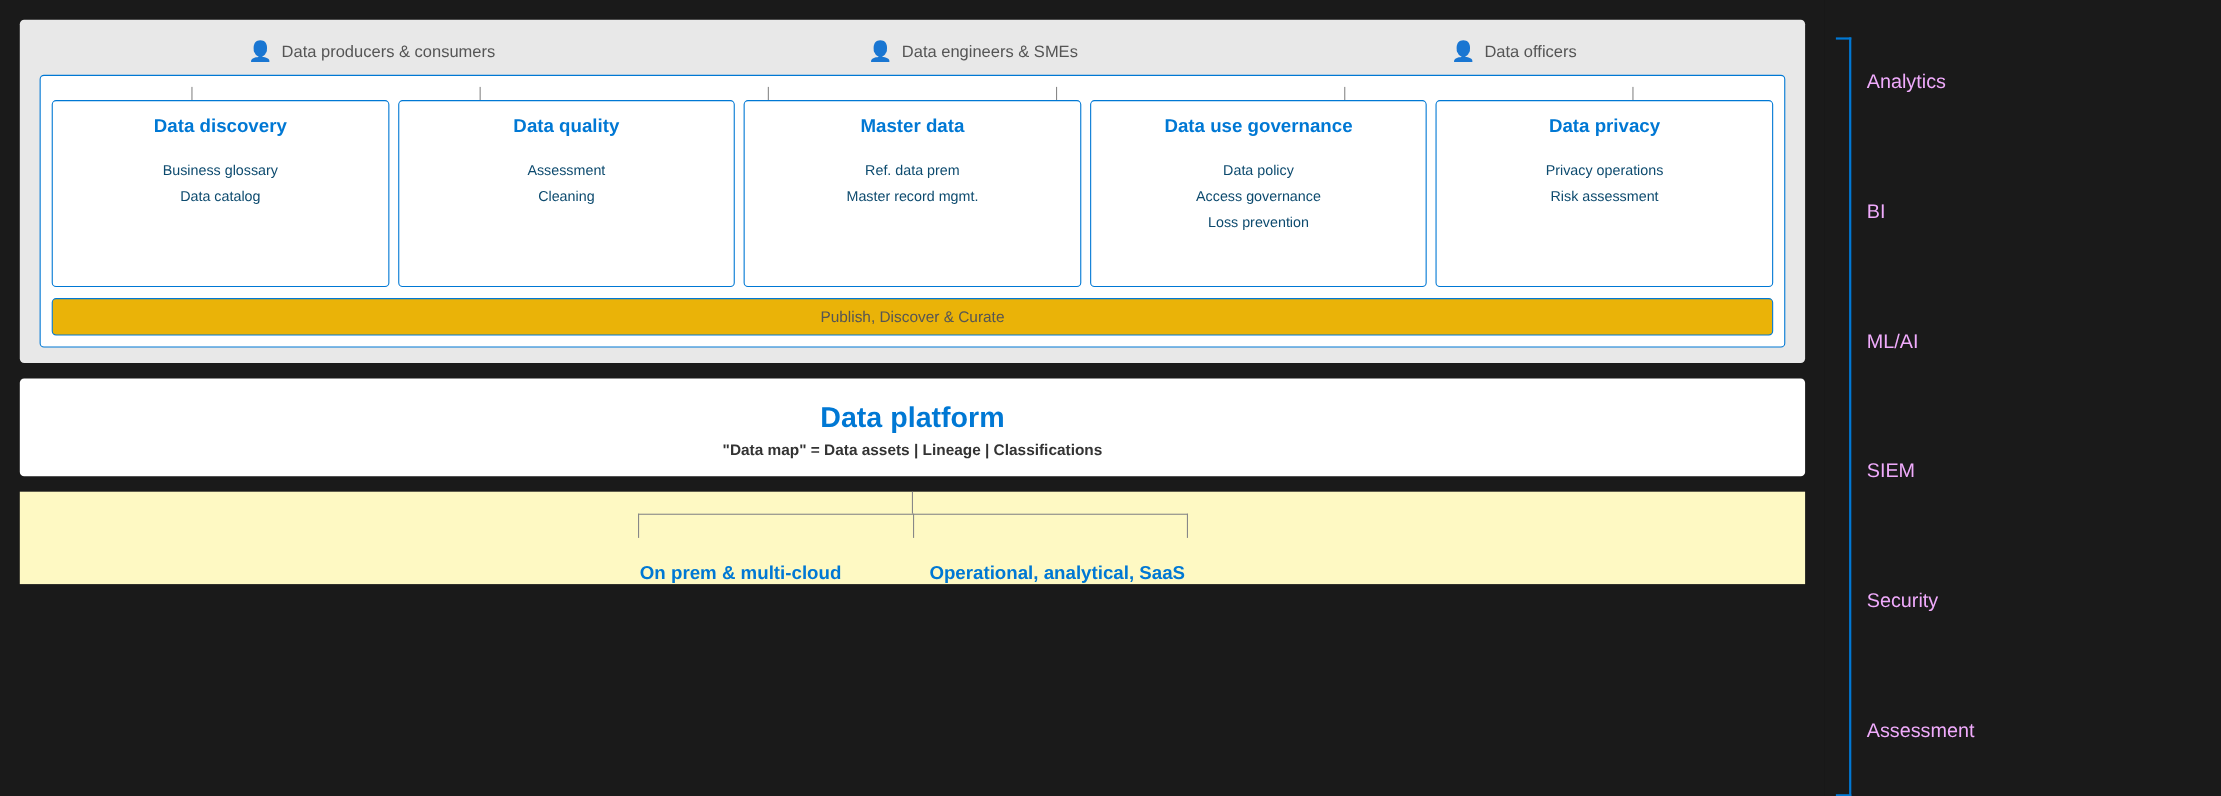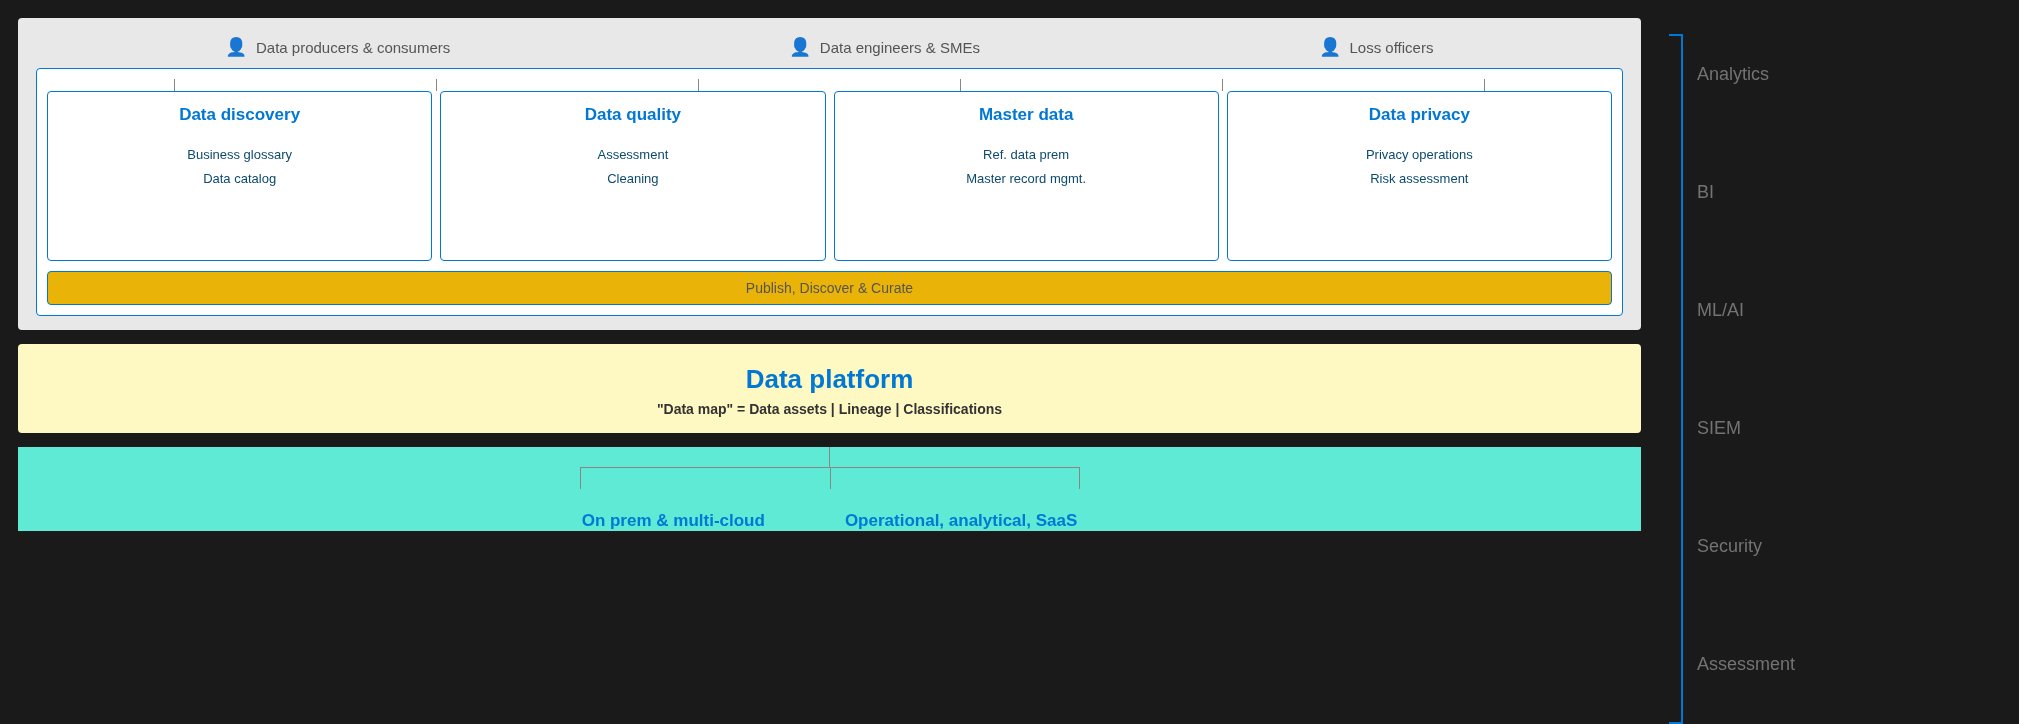--- a/index.html
+++ b/index.html
@@ -97,21 +97,21 @@
       border-radius: 4px;
       text-align: center;
       padding: 8px;
       color: #555;
       font-size: 14px;
       background: #eab308;
     }
 
     
     .platform-section {
-      background: #fef9c3;
+      background: #ffffff;
       border-radius: 4px;
       padding: 20px 18px 16px 18px;
       margin-top: 14px;
       text-align: center;
     }
 
     .platform-title {
       color: #0078d4;
       font-size: 26px;
       font-weight: 700;
@@ -119,21 +119,21 @@
     }
 
     .platform-subtitle {
       color: #333;
       font-size: 14px;
       font-weight: 600;
     }
 
     
     .bottom-section {
-      background: #5eead4;
+      background: #fef9c3;
       padding: 0 18px;
       margin-top: 14px;
       display: flex;
       flex-direction: column;
       align-items: center;
     }
 
     .branch-container {
       display: flex;
       flex-direction: column;
@@ -170,21 +170,21 @@
     }
 
     .sidebar-items-list {
       display: flex;
       flex-direction: column;
       justify-content: space-around;
       padding-left: 14px;
     }
 
     .sidebar-label {
-      color: #737373;
+      color: #f0abfc;
       font-size: 18px;
       font-weight: 500;
       padding: 10px 0;
       line-height: 1.3;
     }
   </style>
 </head>
 <body>
 
 <div class="main-area">
@@ -195,21 +195,21 @@
       <div class="persona">
         <span class="persona-icon">👤</span>
         <span>Data producers &amp; consumers</span>
       </div>
       <div class="persona">
         <span class="persona-icon">👤</span>
         <span>Data engineers &amp; SMEs</span>
       </div>
       <div class="persona">
         <span class="persona-icon">👤</span>
-        <span>Loss officers</span>
+        <span>Data officers</span>
       </div>
     </div>
 
     <div class="cards-outer">
 
       <div style="display:flex; gap:8px; margin-bottom:0; padding: 0 0 0 0;">
         <div style="flex:1; display:flex; justify-content:center; padding-top:0;">
             <div style="width:1px;height:12px;background:#888;"></div>
           </div>
         <div style="flex:1; display:flex; justify-content:center;">
@@ -249,20 +249,28 @@
         </div>
 
         <div class="card">
           <div class="card-title">Master data</div>
           <div class="card-subtitle">
             <span>Ref. data prem</span><br>
             <span>Master record mgmt.</span>
           </div>
         </div>
 
+        <div class="card">
+          <div class="card-title">Data use governance</div>
+          <div class="card-subtitle">
+            <span>Data policy</span><br>
+            <span>Access governance</span><br>
+            <span>Loss prevention</span>
+          </div>
+        </div>
 
         <div class="card">
           <div class="card-title">Data privacy</div>
           <div class="card-subtitle">
             <span>Privacy operations</span><br>
             <span>Risk assessment</span>
           </div>
         </div>
       </div>
 

